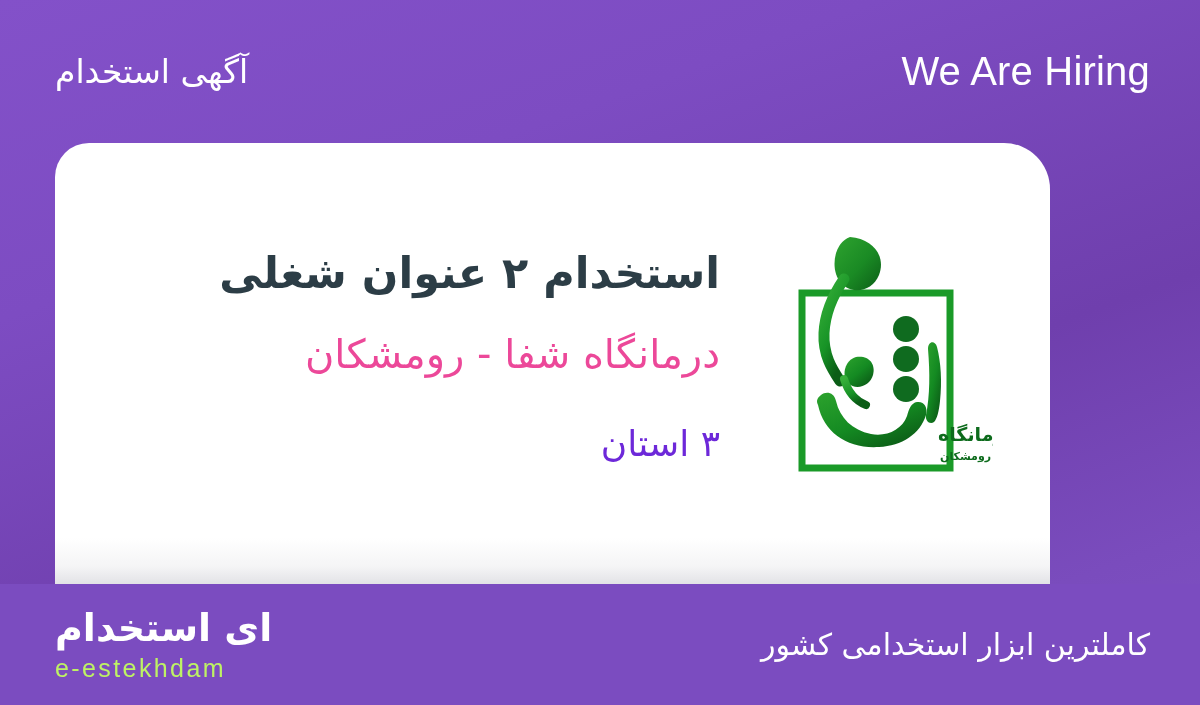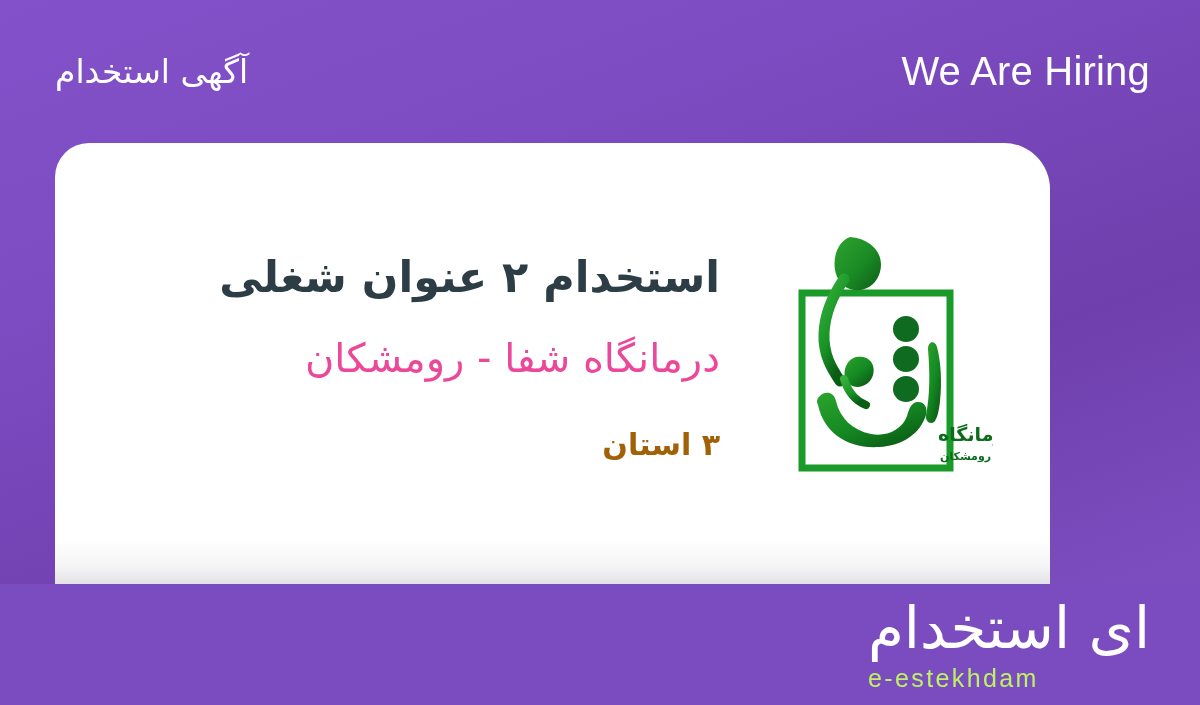--- a/index.html
+++ b/index.html
@@ -104,23 +104,23 @@
     font-family: "DejaVu Sans", sans-serif;
     font-size: 40px;
     font-weight: 400;
     color: #ec4899;
     line-height: 1.35;
     margin: 0 0 40px 0;
     white-space: nowrap;
   }
   .province-count {
     font-family: "DejaVu Sans", sans-serif;
-    font-size: 30px;
-    font-weight: 700;
-    color: #a16207;
+    font-size: 36px;
+    font-weight: 400;
+    color: #6d28d9;
     line-height: 1.3;
     margin: 0;
     white-space: nowrap;
   }
 
   
   .card-logo {
     flex: 0 0 330px;
     height: 100%;
     display: flex;
@@ -159,22 +159,22 @@
   }
   .footer-brand {
     order: 2;
     display: flex;
     flex-direction: column;
     align-items: flex-end;
     line-height: 1;
   }
   .brand-fa {
     font-family: "DejaVu Sans", sans-serif;
-    font-size: 58px;
-    font-weight: 400;
+    font-size: 38px;
+    font-weight: 700;
     color: #ffffff;
     letter-spacing: -1px;
     direction: rtl;
     white-space: nowrap;
   }
   .brand-en {
     font-family: "Liberation Sans", "DejaVu Sans", sans-serif;
     font-size: 25px;
     font-weight: 400;
     color: #bef264;
@@ -240,19 +240,20 @@
 
         <text x="160" y="212" text-anchor="end" font-family="DejaVu Sans, sans-serif" font-size="19" font-weight="700" fill="#0d6b1c" direction="rtl">درمانگاه</text>
         <text x="162" y="231" text-anchor="end" font-family="DejaVu Sans, sans-serif" font-size="11" font-weight="700" fill="#0d6b1c" direction="rtl">شبانه روزی شفاء رومشکان</text>
       </svg>
     </div>
 
     <div class="card-fade"></div>
   </div>
 
   <div class="footer">
+    <div class="footer-slogan">کاملترین ابزار استخدامی کشور</div>
     <div class="footer-brand">
       <div class="brand-fa">ای استخدام</div>
       <div class="brand-en">e-estekhdam</div>
     </div>
   </div>
 
 </div>
 
 </body></html>

